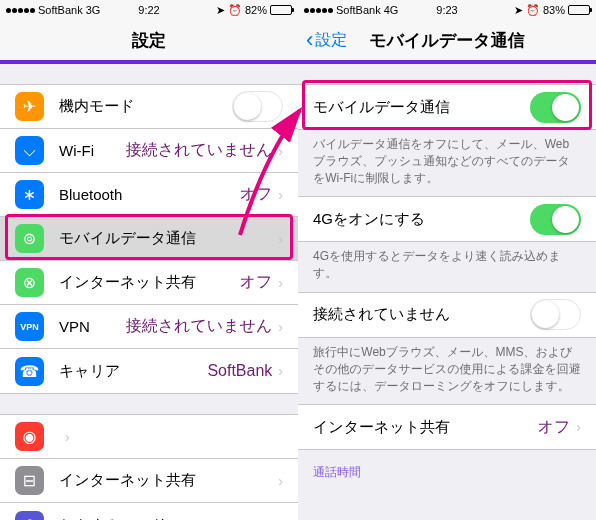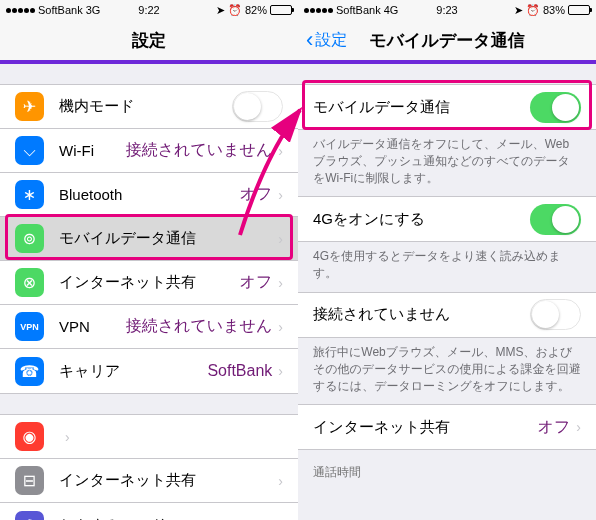--- a/index.html
+++ b/index.html
@@ -26,21 +26,21 @@
 .label { font-size: 15px; flex: 1; }
 .detail { font-size: 16px; color: #701a75; }
 .chev { color: #c7c7cc; font-size: 14px; margin-left: 6px; }
 .toggle { width: 51px; height: 31px; border-radius: 16px; position: relative; }
 .toggle.on { background: #4cd964; }
 .toggle.off { background: #fff; border: 1.5px solid #e5e5e5; }
 .knob { width: 27px; height: 27px; background: #fff; border-radius: 50%; position: absolute; top: 2px; box-shadow: 0 1px 3px rgba(0,0,0,0.3); }
 .toggle.on .knob { right: 2px; }
 .toggle.off .knob { left: 0.5px; top: 0.5px; }
 .footer-text { font-size: 12px; color: #6d6d72; padding: 6px 15px 10px; line-height: 1.4; }
-.header-text { font-size: 12px; color: #737373; padding: 14px 15px 5px; }
+.header-text { font-size: 12px; color: #8b5cf6; padding: 14px 15px 5px; }
 .highlight-box { border: 3px solid #e6007e; border-radius: 4px; position: absolute; pointer-events: none; z-index: 10; }
 .arrow { position: absolute; z-index: 20; pointer-events: none; }
 .ic-orange{background:#ff9500}.ic-blue{background:#007aff}.ic-green{background:#4cd964}.ic-gray{background:#8e8e93}.ic-red{background:#ff3b30}
 </style>
 </head>
 <body>
 
 <div class="screens">
 
   <div class="screen">

